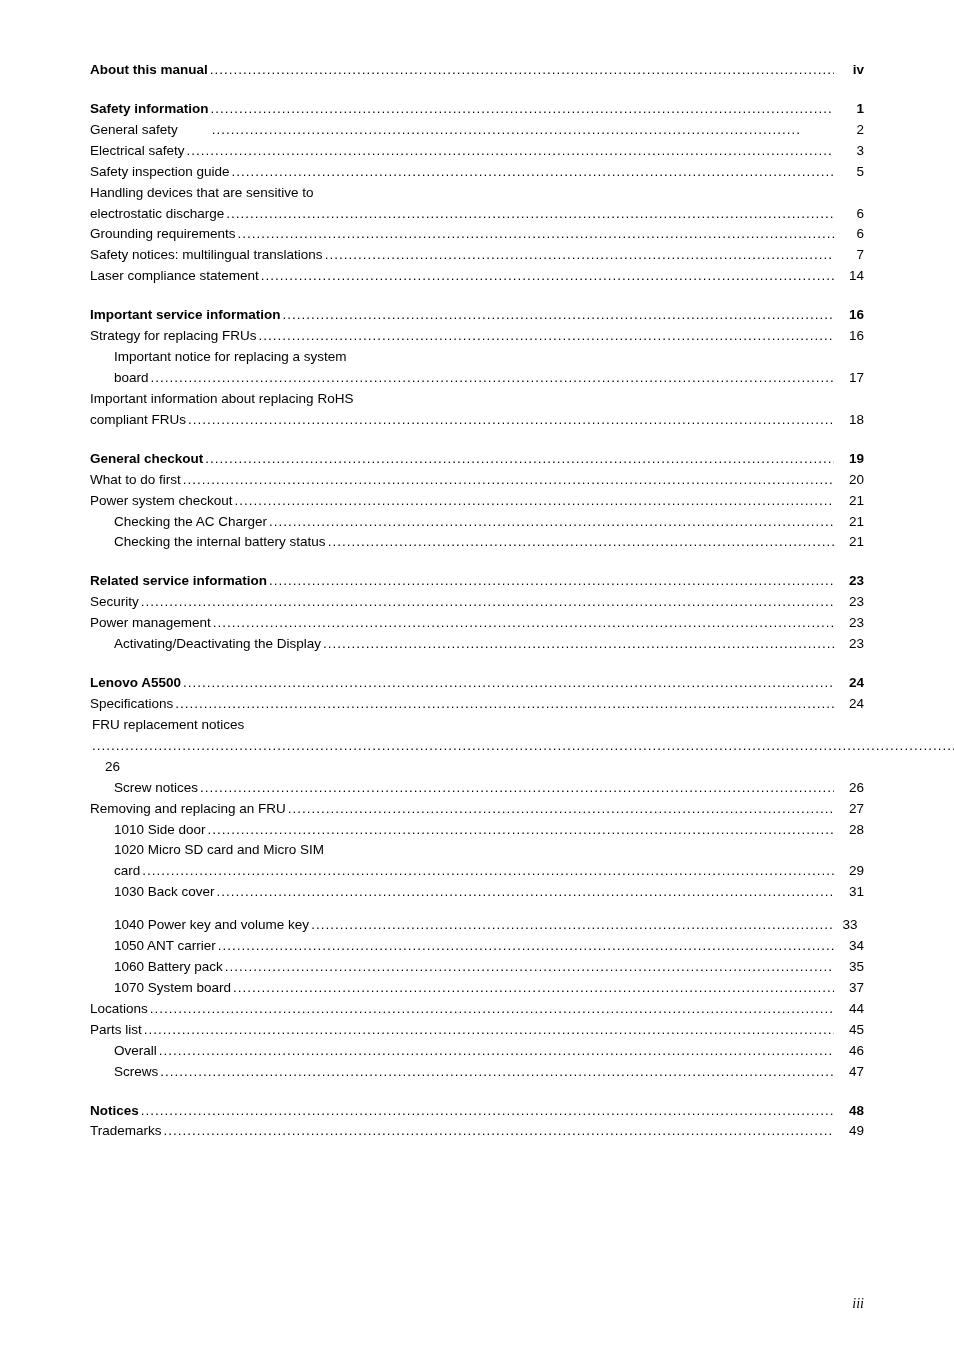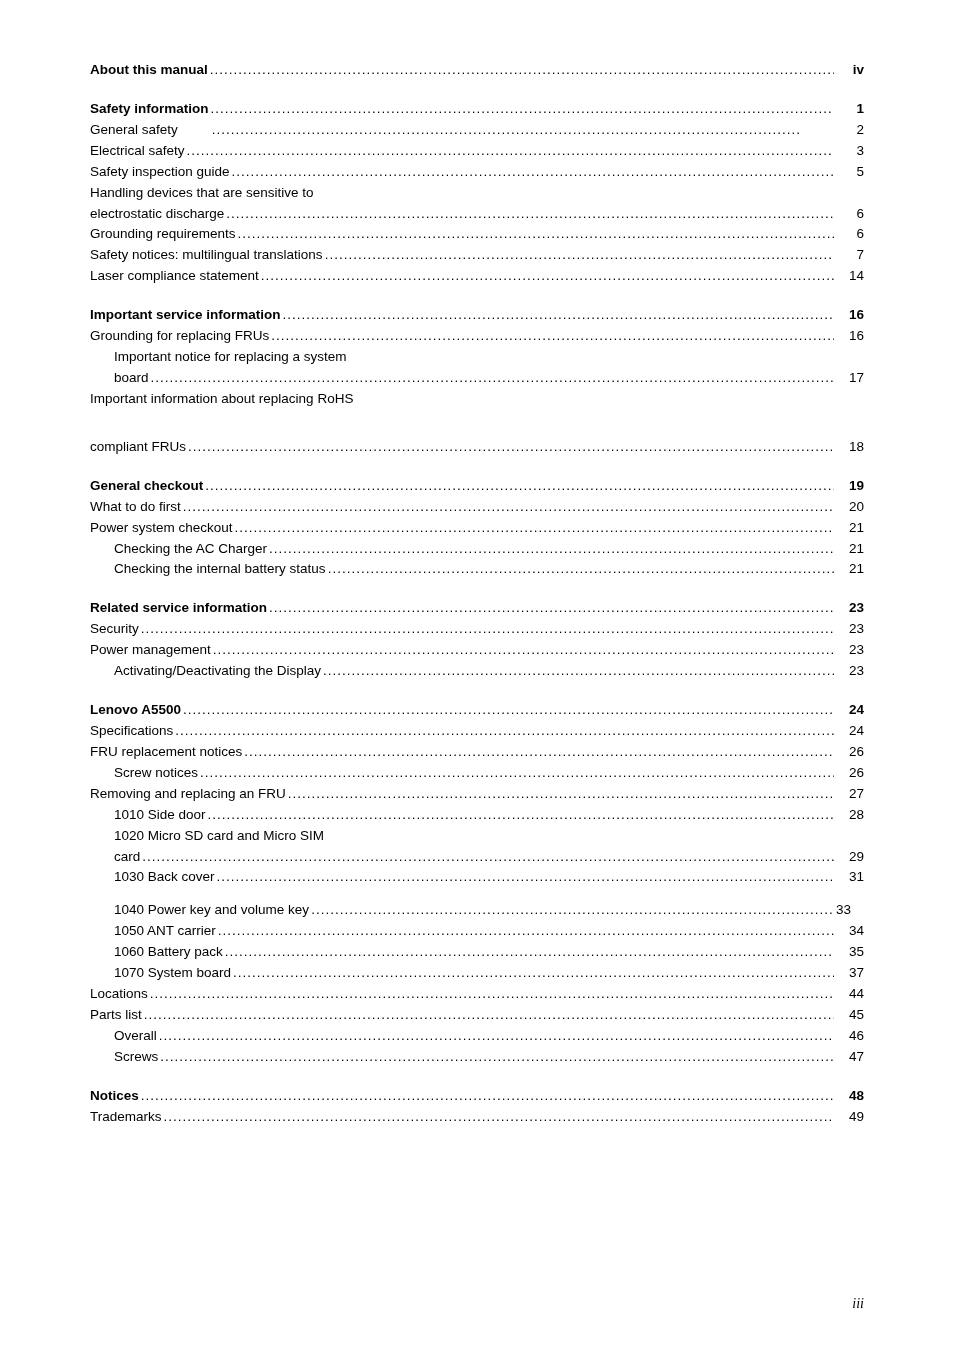--- a/index.html
+++ b/index.html
@@ -178,21 +178,21 @@
       <div class="toc-section-gap">
         <div>
           <div class="toc-entry " style="display:flex; align-items:baseline; width:100%;">
             <span class="toc-entry-label toc-bold">Important service information </span>
             <span class="toc-entry-dots dots" style="flex:1; overflow:hidden; white-space:nowrap; font-size:inherit;">.....................................................................................................................................................................................................................................</span>
             <span class="toc-entry-page toc-bold" style="min-width:28px; text-align:right;">16</span>
           </div>
         </div>
         <div>
           <div class="toc-entry " style="display:flex; align-items:baseline; width:100%;">
-            <span class="toc-entry-label ">Grounding for replacing FRUs</span>
+            <span class="toc-entry-label ">Strategy for replacing FRUs</span>
             <span class="toc-entry-dots dots" style="flex:1; overflow:hidden; white-space:nowrap; font-size:inherit;">.....................................................................................................................................................................................................................................</span>
             <span class="toc-entry-page " style="min-width:28px; text-align:right;">16</span>
           </div>
         </div>
         <div>
           <div class="toc-indent1" style="width:100%;">
             <span class="">Important notice for replacing a system</span>
           </div>
         </div>
         <div>
@@ -201,21 +201,21 @@
             <span class="toc-entry-dots dots" style="flex:1; overflow:hidden; white-space:nowrap; font-size:inherit;">.....................................................................................................................................................................................................................................</span>
             <span class="toc-entry-page " style="min-width:28px; text-align:right;">17</span>
           </div>
         </div>
         <div>
           <div class="" style="width:100%;">
             <span class="">Important information about replacing RoHS</span>
           </div>
         </div>
         <div>
-          <div class="toc-entry " style="display:flex; align-items:baseline; width:100%;margin-top:27px;">
+          <div class="toc-entry " style="display:flex; align-items:baseline; width:100%;">
             <span class="toc-entry-label ">compliant FRUs </span>
             <span class="toc-entry-dots dots" style="flex:1; overflow:hidden; white-space:nowrap; font-size:inherit;">.....................................................................................................................................................................................................................................</span>
             <span class="toc-entry-page " style="min-width:28px; text-align:right;">18</span>
           </div>
         </div>
       </div>
       <div class="toc-section-gap">
         <div>
           <div class="toc-entry " style="display:flex; align-items:baseline; width:100%;">
             <span class="toc-entry-label toc-bold">General checkout</span>
@@ -291,21 +291,21 @@
           </div>
         </div>
         <div>
           <div class="toc-entry " style="display:flex; align-items:baseline; width:100%;">
             <span class="toc-entry-label ">Specifications </span>
             <span class="toc-entry-dots dots" style="flex:1; overflow:hidden; white-space:nowrap; font-size:inherit;">.....................................................................................................................................................................................................................................</span>
             <span class="toc-entry-page " style="min-width:28px; text-align:right;">24</span>
           </div>
         </div>
         <div>
-          <div class="toc-entry " style="display:flex; align-items:baseline; width:100%;">
+          <div class="toc-entry " style="display:flex; align-items:baseline; width:100%;flex-direction:column;">
             <span class="toc-entry-label ">FRU replacement notices</span>
             <span class="toc-entry-dots dots" style="flex:1; overflow:hidden; white-space:nowrap; font-size:inherit;">.....................................................................................................................................................................................................................................</span>
             <span class="toc-entry-page " style="min-width:28px; text-align:right;">26</span>
           </div>
         </div>
         <div>
           <div class="toc-entry toc-indent1" style="display:flex; align-items:baseline; width:100%;">
             <span class="toc-entry-label ">Screw notices</span>
             <span class="toc-entry-dots dots" style="flex:1; overflow:hidden; white-space:nowrap; font-size:inherit;">.....................................................................................................................................................................................................................................</span>
             <span class="toc-entry-page " style="min-width:28px; text-align:right;">26</span>
@@ -341,21 +341,21 @@
           <div class="toc-entry toc-indent1" style="display:flex; align-items:baseline; width:100%;">
             <span class="toc-entry-label ">1030 Back cover</span>
             <span class="toc-entry-dots dots" style="flex:1; overflow:hidden; white-space:nowrap; font-size:inherit;">.....................................................................................................................................................................................................................................</span>
             <span class="toc-entry-page " style="min-width:28px; text-align:right;">31</span>
           </div>
         </div>
         <div>
           <div class="toc-entry toc-indent1" style="display:flex; align-items:baseline; width:100%;margin-top:12px;">
             <span class="toc-entry-label ">1040 Power key and volume key </span>
             <span class="toc-entry-dots dots" style="flex:1; overflow:hidden; white-space:nowrap; font-size:inherit;">.....................................................................................................................................................................................................................................</span>
-            <span class="toc-entry-page " style="min-width:28px; text-align:left;">33</span>
+            <span class="toc-entry-page " style="min-width:28px; text-align:center;">33</span>
           </div>
         </div>
         <div>
           <div class="toc-entry toc-indent1" style="display:flex; align-items:baseline; width:100%;">
             <span class="toc-entry-label ">1050 ANT carrier </span>
             <span class="toc-entry-dots dots" style="flex:1; overflow:hidden; white-space:nowrap; font-size:inherit;">.....................................................................................................................................................................................................................................</span>
             <span class="toc-entry-page " style="min-width:28px; text-align:right;">34</span>
           </div>
         </div>
         <div>

